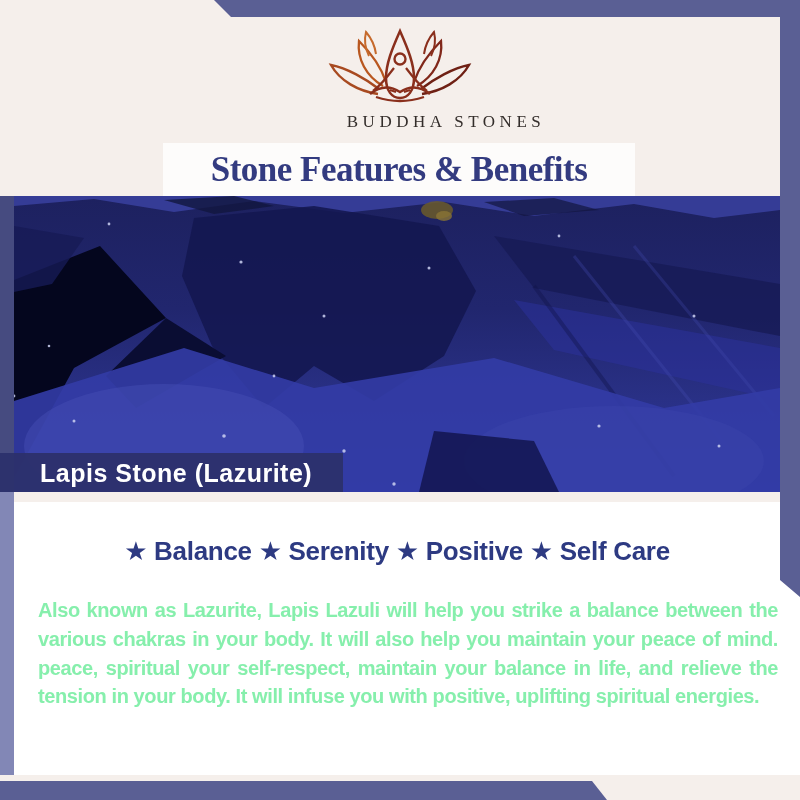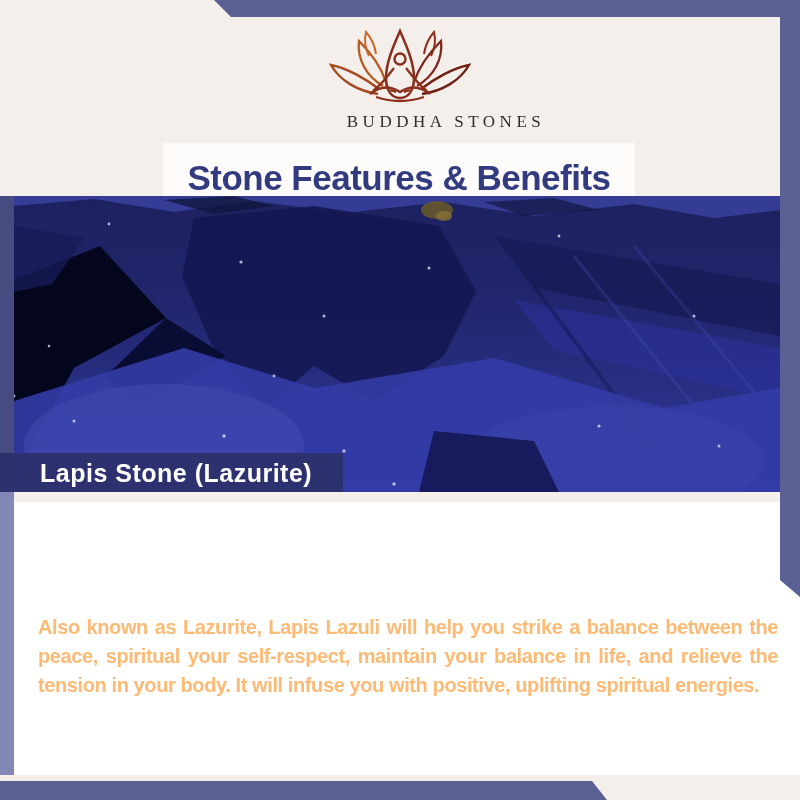--- a/index.html
+++ b/index.html
@@ -17,39 +17,39 @@
   .cream-bottom{left:0;top:775px;width:800px;height:25px;background:#f5efeb;}
   .bottom-band{left:0;top:0;width:800px;height:800px;background:#5a5f94;
       clip-path:polygon(0 781px,592px 781px,607px 800px,0 800px);}
 
   
   .logo-wrap{left:320px;top:28px;width:160px;height:84px;}
   .brand-name{left:0;top:112px;width:800px;text-align:center;
       font-family:"Liberation Serif","DejaVu Serif",serif;
       font-size:17px;letter-spacing:4.5px;color:#332d2a;padding-left:46px;}
   .title-band{left:163px;top:143px;width:472px;height:53px;background:#fdfcfb;}
-  .title-text{left:0;top:8px;width:472px;height:53px;line-height:54px;text-align:center;
-      font-size:35px;font-weight:bold;color:#333b80;letter-spacing:-0.5px;}
+  .title-text{left:0;top:0;width:472px;height:53px;line-height:54px;text-align:center;
+      font-size:35px;font-weight:bold;color:#333b80;letter-spacing:-0.5px;font-family:Liberation Serif, serif;}
 
   
   .stone{left:14px;top:196px;width:766px;height:296px;overflow:hidden;
       background:linear-gradient(180deg,#1d215f 0%,#21266e 38%,#293085 68%,#2f37a0 100%);}
   .stone svg{display:block;}
 
   
   .label-band{left:0;top:453px;width:343px;height:39px;background:rgba(44,48,108,0.95);}
   .label-text{left:40px;top:0;width:300px;height:39px;line-height:40px;
       font-size:25px;font-weight:bold;color:#ffffff;letter-spacing:0.5px;white-space:nowrap;}
 
   
   .content-panel{left:0;top:0;width:800px;height:800px;background:#ffffff;
       clip-path:polygon(14px 502px,780px 502px,780px 580px,800px 597px,800px 775px,14px 775px);}
   .benefit-line{left:14px;top:536px;width:766px;text-align:center;
       font-size:26px;font-weight:bold;color:#2d3a82;letter-spacing:-0.3px;}
-  .paragraph{left:38px;top:613px;width:740px;color:#fdba74;
+  .paragraph{left:38px;top:596px;width:740px;color:#86efac;
       font-size:20px;font-weight:bold;letter-spacing:-0.4px;line-height:28.8px;}
   .paragraph .pline{text-align:justify;text-align-last:justify;height:28.8px;overflow:visible;white-space:nowrap;
       text-align:justify;}
   .paragraph .pline.jst{text-align-last:justify;white-space:normal;}
   .paragraph .pline.last{text-align:right;text-align-last:left;white-space:nowrap;}
 </style>
 </head>
 <body>
 
 <div id="canvas">
@@ -140,20 +140,22 @@
       </g>
     </svg>
   </div>
 
   <div class="abs label-band">
     <div class="abs label-text">Lapis Stone (Lazurite)</div>
   </div>
 
   <div class="abs content-panel"></div>
 
+  <div class="abs benefit-line">★ Balance ★ Serenity ★ Positive ★ Self Care</div>
 
   <div class="abs paragraph">
     <div class="pline jst">Also known as Lazurite, Lapis Lazuli will help you strike a balance between the</div>
+    <div class="pline jst">various chakras in your body. It will also help you maintain your peace of mind.</div>
     <div class="pline jst">peace, spiritual your self-respect, maintain your balance in life, and relieve the</div>
     <div class="pline last">tension in your body. It will infuse you with positive, uplifting spiritual energies.</div>
   </div>
 
 </div>
 
 </body></html>

